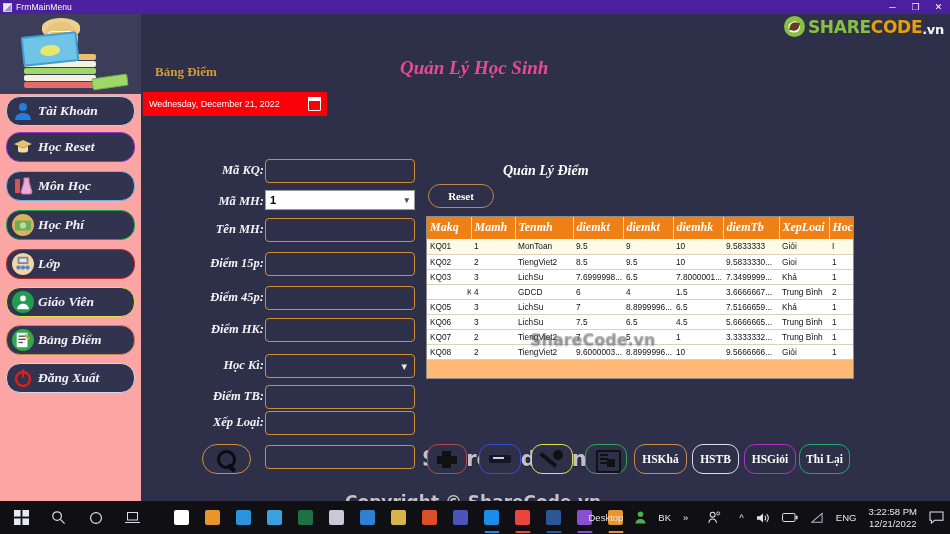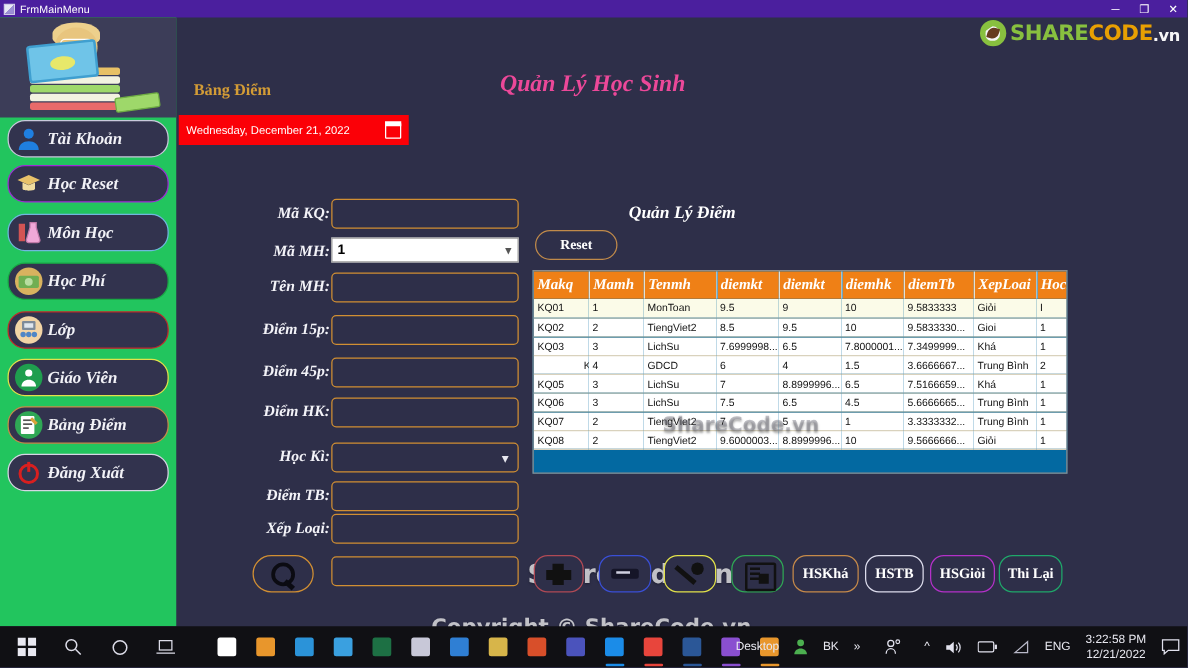--- a/index.html
+++ b/index.html
@@ -53,21 +53,21 @@
     position:absolute; width:9px;height:9px;background:#6a3d1f;
     border-radius:60% 0 60% 0; transform:rotate(15deg);
   }
   #brand .btxt{ font-weight:bold; font-size:17px; letter-spacing:-.3px;
      font-family:"DejaVu Sans",sans-serif; }
   #brand .s1{color:#8cc63f;} #brand .s2{color:#f0a500;} #brand .s3{color:#ffffff;font-size:13px;}
 
   
   #sidebar{
     position:absolute; left:0; top:14px; width:141px; height:487px;
-    background:#22c55e;
+    background:#fca5a5;
   }
   #sideimg{
     position:absolute;left:0;top:0;width:141px;height:80px;
     background:#3c3d58;
     overflow:hidden;
   }
   
   .bk-stack{position:absolute;left:24px;bottom:6px;width:72px;height:34px;}
   .bk-stack i{position:absolute;left:0;width:72px;height:6px;border-radius:2px;display:block;}
   .bk-head{position:absolute;left:44px;top:8px;width:34px;height:30px;background:#e8c57e;border-radius:50% 50% 45% 45%;}
@@ -162,21 +162,21 @@
   #resetbtn{
     position:absolute;left:428px;top:184px;width:66px;height:24px;
     border:1.4px solid #c08a4a;border-radius:12px;background:#2e2f49;
     display:flex;align-items:center;justify-content:center;
     color:#ffffff;font-family:"Liberation Serif",serif;font-weight:bold;font-size:11px;
   }
 
   
   #grid{
     position:absolute;left:426px;top:216px;width:428px;height:163px;
-    background:#0369a1;border:1px solid #8d8d8d;overflow:hidden;
+    background:#fdba74;border:1px solid #8d8d8d;overflow:hidden;
   }
   #grid table{border-collapse:collapse;width:100%;table-layout:fixed;}
   #grid thead th{
     background:#ef8016;color:#ffffff;
     font-family:"Liberation Serif",serif;font-style:italic;font-weight:bold;
     font-size:12px;text-align:left;padding:3px 2px 4px 3px;height:22px;
     white-space:nowrap;overflow:hidden;
     border-right:1px solid #e0e0d6;
   }
   #grid tbody td{

